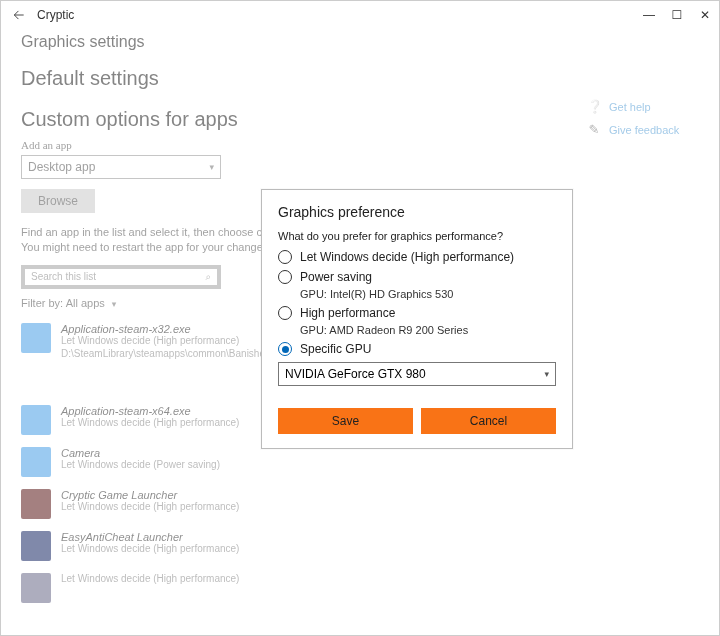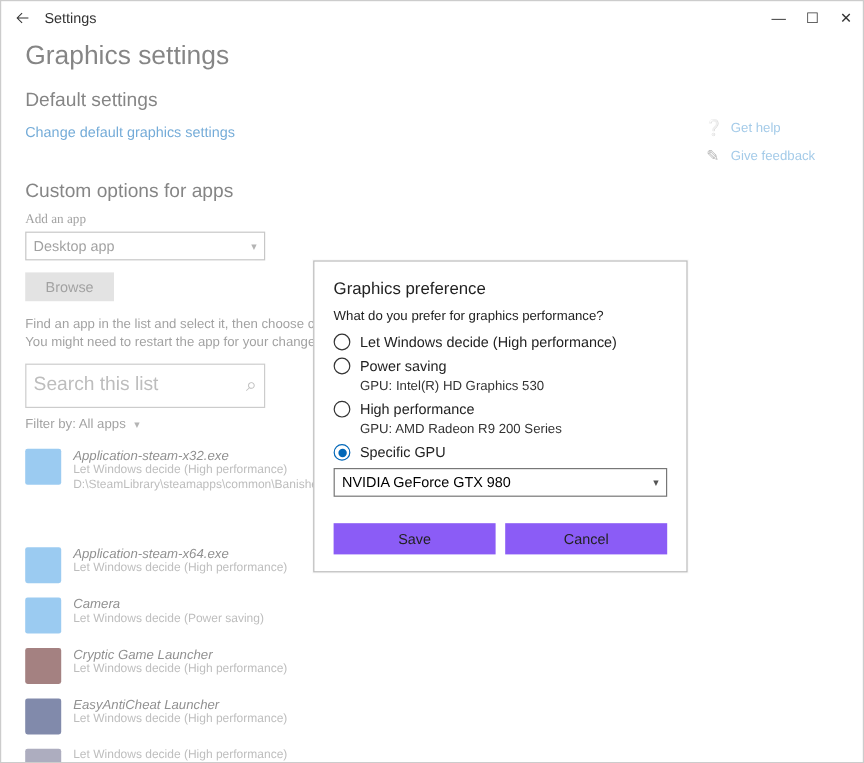--- a/index.html
+++ b/index.html
@@ -3,84 +3,83 @@
 <meta charset="utf-8">
 <style>
   * { box-sizing: border-box; margin: 0; padding: 0; font-family: "Segoe UI", sans-serif; }
   body { background: #fff; width: 720px; height: 636px; overflow: hidden; position: relative; border:1px solid #ccc; }
   .titlebar { display:flex; align-items:center; height:28px; padding: 0 0 0 8px; }
   .titlebar .back { width:20px; height:20px; display:flex; align-items:center; justify-content:center; font-size:14px; color:#333; }
   .titlebar .title { font-size:12px; color:#333; margin-left:8px; }
   .titlebar .spacer { flex:1; }
   .titlebar .winbtn { width:28px; height:28px; display:flex; align-items:center; justify-content:center; font-size:12px; color:#333; }
   .page { padding: 4px 20px; position:relative; opacity:0.55; }
-  .h1 { font-size:22px; font-weight:300; color:#222; margin-bottom:16px; }
-  .h2 { font-size:16px; font-weight:400; color:#222; margin-top:8px; margin-bottom:8px; }
+  .h1 { font-size:16px; font-weight:300; color:#222; margin-bottom:16px; }
+  .h2 { font-size:20px; font-weight:400; color:#222; margin-top:8px; margin-bottom:8px; }
   .link { font-size:12px; color:#0067b8; margin-bottom:16px; display:inline-block; }
   .label { font-size:11px; color:#555; margin-top:6px; margin-bottom:4px;font-family:Liberation Serif, serif; }
   .combo { width:200px; height:24px; border:1px solid #999; font-size:12px; padding:3px 6px; display:flex; align-items:center; justify-content:space-between; color:#555; background:#fff; }
   .combo .chev { font-size:9px; color:#777; }
   .btn-small { margin-top:10px; width:74px; height:24px; background:#ccc; color:#555; font-size:12px; border:none; }
   .hint { font-size:11px; color:#555; margin-top:12px; max-width:400px; line-height:1.35; }
-  .search { margin-top:10px; width:200px; height:37px; border:1px solid #a3a3a3; font-size:16px; padding:3px 6px; display:flex; align-items:center; justify-content:space-between; color:#888; }
+  .search { margin-top:10px; width:200px; height:24px; border:4px solid #a3a3a3; font-size:10px; padding:3px 6px; display:flex; align-items:center; justify-content:space-between; color:#888; }
   .filter { font-size:11px; color:#555; margin-top:8px; }
   .filter .chev2 { font-size:9px; color:#777; margin-left:4px; }
   .applist { margin-top:8px; }
   .approw { display:flex; align-items:flex-start; gap:10px; padding:6px 0; }
   .appicon { width:30px; height:30px; background:#4aa0e6; border-radius:2px; flex-shrink:0; }
   .appicon.dark { background:#5a1a1a; }
   .appicon.darkblue { background:#1a2a66; }
   .appicon.gray { background:#6b6b8a; }
   .appinfo { display:flex; flex-direction:column; font-size:11px; }
   .appname { color:#333;font-style:italic; }
   .appsub { color:#888; font-size:10px; }
   .appsub2 { color:#888; font-size:10px; margin-top:2px; max-width:340px; }
   .options-row { display:flex; justify-content:flex-end; max-width:390px; margin-top:6px; }
   .options-btn { width:74px; height:28px; background:#ccc; color:#333; font-size:12px; border:none; }
   .rightcol { position:absolute; top:70px; right:22px; width:110px; font-size:11px; }
   .rightcol .help { color:#5aa0d6; display:flex; align-items:center; gap:8px; margin-bottom:8px; }
   .rightcol .ricon { color:#777; font-size:13px; width:14px; text-align:center; }
 
   
   .overlay { position:absolute; inset:0; }
-  .dialog { position:absolute; top:216px; left:260px; width:312px; background:#fff; border:1px solid #bbb; padding:14px 16px 14px 16px; box-shadow:0 0 0 1px rgba(0,0,0,0.02); }
+  .dialog { position:absolute; top:188px; left:260px; width:312px; background:#fff; border:1px solid #bbb; padding:14px 16px 14px 16px; box-shadow:0 0 0 1px rgba(0,0,0,0.02); }
   .dialog .dtitle { font-size:14px; font-weight:400; color:#222; margin-bottom:10px; }
   .dialog .dq { font-size:11px; color:#222; margin-bottom:8px; }
   .radio-row { display:flex; align-items:center; gap:8px; margin:6px 0; }
   .radio-sub { font-size:11px; color:#333; margin-left:22px; margin-top:-2px; margin-bottom:2px; }
   .radio { width:14px; height:14px; border:1.5px solid #333; border-radius:50%; display:flex; align-items:center; justify-content:center; flex-shrink:0;}
   .radio.sel { border-color:#0067b8; }
   .radio.sel::after { content:""; width:7px; height:7px; background:#0067b8; border-radius:50%; }
   .radio-label { font-size:12px; color:#222; }
   .gpu-select { margin-top:6px; width:100%; height:24px; border:1px solid #777; font-size:12px; padding:3px 6px; display:flex; align-items:center; justify-content:space-between; }
   .gpu-select .chev { font-size:9px; color:#555; }
   .dlgbtns { display:flex; gap:8px; margin-top:22px; }
-  .dlgbtns button { flex:1; height:26px; background:#8b5cf6; border:none; font-size:12px; color:#222; }
+  .dlgbtns button { flex:1; height:26px; background:#f97316; border:none; font-size:12px; color:#222; }
 </style>
 </head>
 <body>
 
 <div class="titlebar">
   <div class="back">
     <svg width="14" height="14" viewBox="0 0 24 24">
         <path d="M11 5l-7 7 7 7M4 12h16" stroke="#333" stroke-width="1.5" fill="none"></path>
       </svg>
   </div>
-  <div class="title">Settings</div>
+  <div class="title">Cryptic</div>
   <div class="spacer"></div>
   <div class="winbtn">—</div>
   <div class="winbtn">☐</div>
   <div class="winbtn">✕</div>
 </div>
 
 <div class="page">
   <div class="h1">Graphics settings</div>
 
   <div class="h2">Default settings</div>
-  <a class="link">Change default graphics settings</a>
 
   <div class="h2" style="margin-top:18px">Custom options for apps</div>
   <div class="label">Add an app</div>
   <div class="combo">
     <span>Desktop app</span>
     <span class="chev">▾</span>
   </div>
   <button class="btn-small">Browse</button>
 
   <div class="hint">Find an app in the list and select it, then choose custom graphics settings for it. You might need to restart the app for your changes to take effect.</div>

